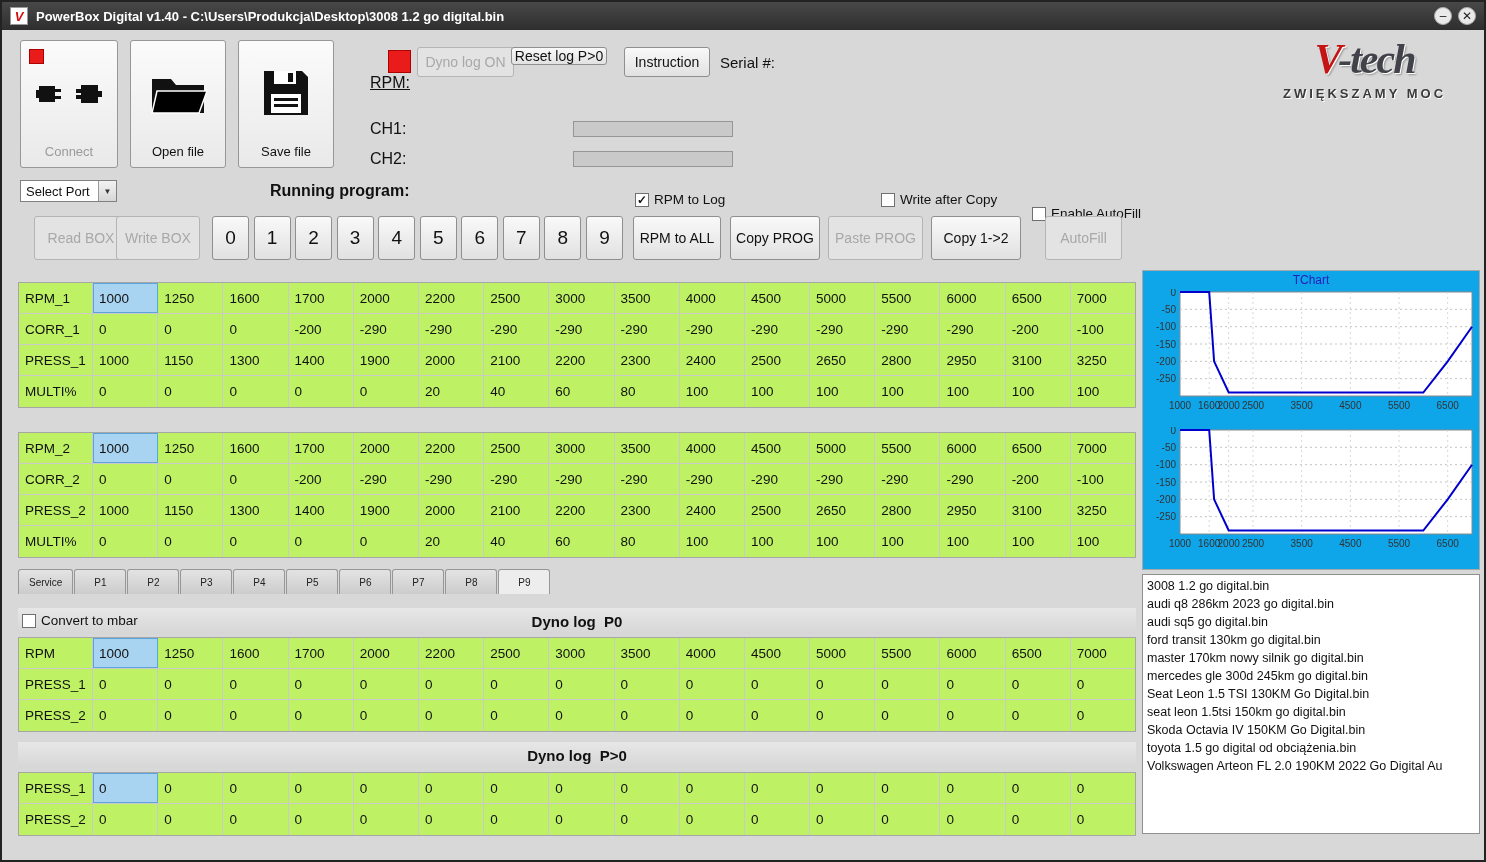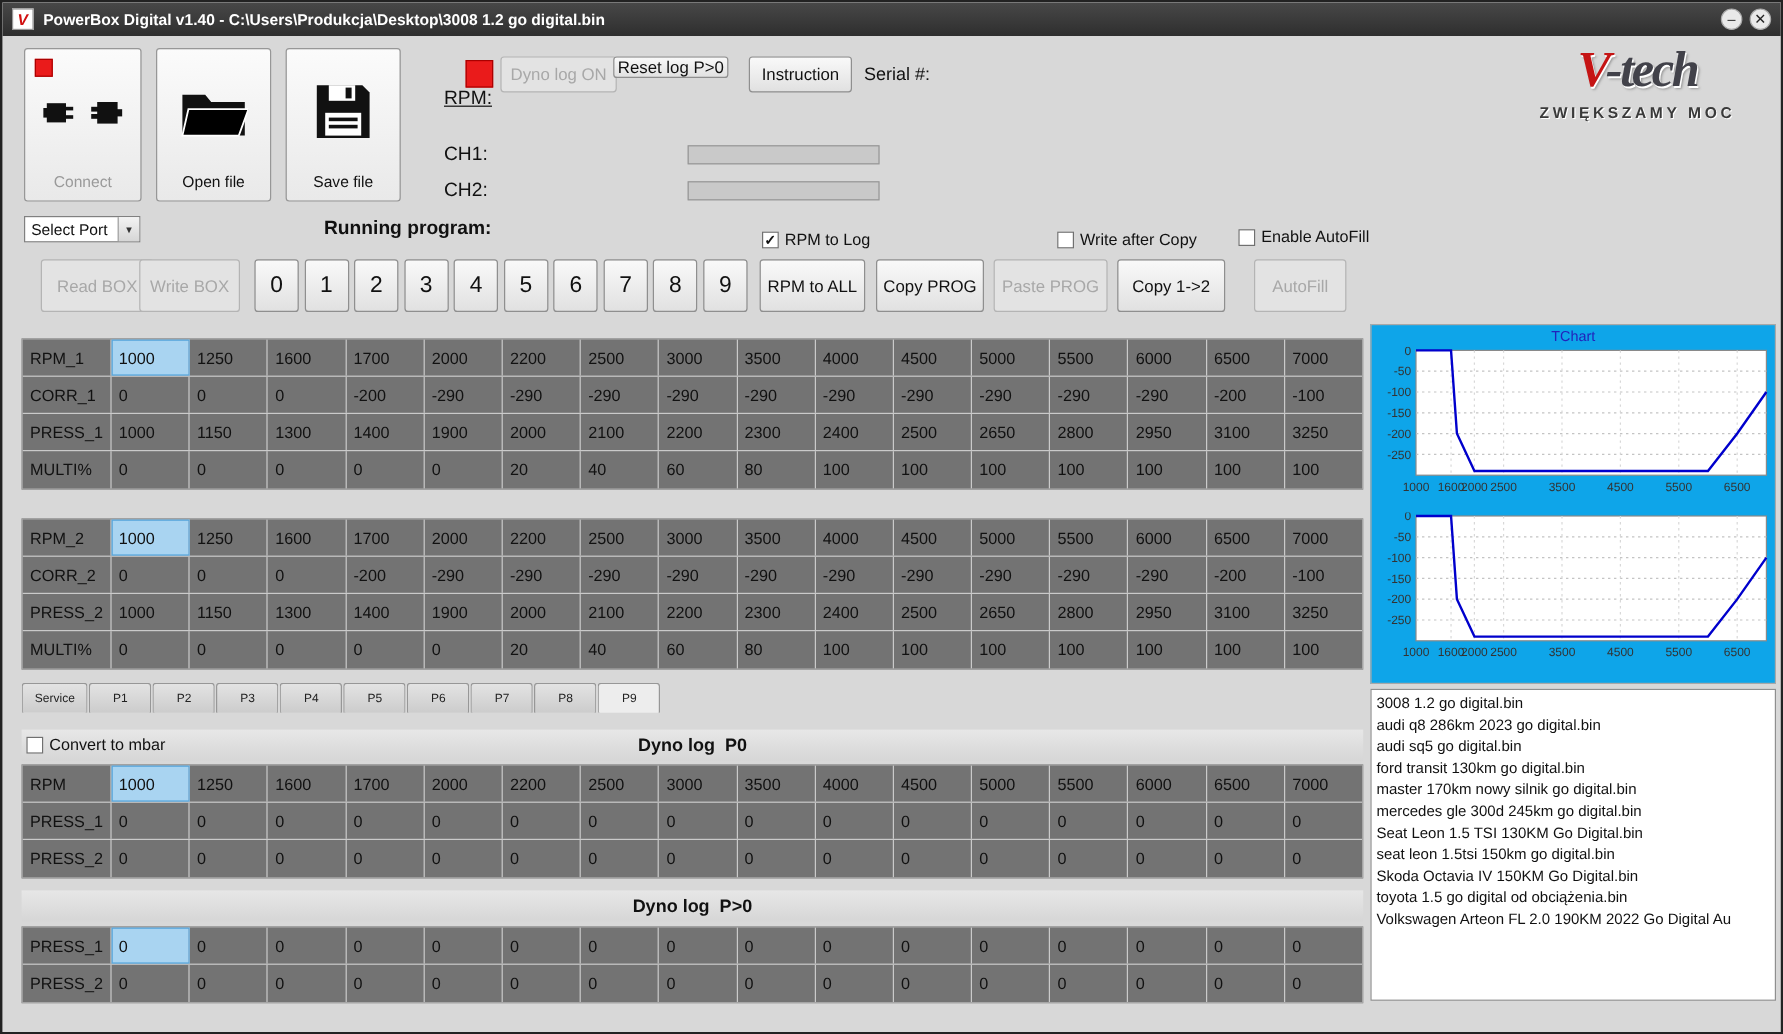--- a/index.html
+++ b/index.html
@@ -24,21 +24,21 @@
   .digits{position:absolute;left:210px;top:186px;width:411px;height:44px;display:flex;justify-content:space-between;}
   .btn.digit{width:37px;height:44px;font-size:19px;}
 
   .label{position:absolute;color:#111;font-size:16px;}
   .bar{position:absolute;width:160px;height:16px;background:#c9c9c9;border:1px solid #969696;}
   .checkbox{position:absolute;display:flex;align-items:center;gap:5px;font-size:13.5px;color:#111;cursor:default;}
   .box{width:14px;height:14px;background:#fff;border:1px solid #707070;display:flex;align-items:center;justify-content:center;font-size:12px;font-weight:bold;color:#111;}
   .select{position:absolute;left:18px;top:150px;width:97px;height:22px;background:#fff;border:1px solid #808080;display:flex;align-items:center;font-size:13px;padding-left:5px;color:#111;}
   .select .arrow{margin-left:auto;width:18px;height:100%;background:linear-gradient(#f3f3f3,#d6d6d6);border-left:1px solid #999;display:flex;align-items:center;justify-content:center;font-size:8px;color:#333;}
 
-  .dtable{position:absolute;left:16px;width:1118px;background:#737373;border:1px solid #a6a6a6;}
+  .dtable{position:absolute;left:16px;width:1118px;background:#bef264;border:1px solid #a6a6a6;}
   .trow{display:flex;height:31px;border-bottom:1px solid #cacaca;}
   .trow:last-child{border-bottom:none;}
   .tlabel{flex:0 0 74px;border-right:1px solid #cacaca;display:flex;align-items:center;padding-left:6px;font-size:13.5px;color:#111;}
   .tcell{flex:1 1 0;border-right:1px solid #cacaca;display:flex;align-items:center;padding-left:6px;font-size:13.5px;color:#111;overflow:hidden;}
   .tcell:last-child{border-right:none;}
   .tcell.sel{background:#a9d4f1;outline:1px solid #58a6dc;outline-offset:-1px;}
 
   .tabs{position:absolute;left:16px;top:540px;display:flex;align-items:flex-end;height:24px;}
   .tab{height:21px;min-width:52px;padding:12px 10px;background:linear-gradient(#e3e3e3,#cccccc);border:1px solid #979797;border-bottom:none;border-radius:3px 3px 0 0;display:flex;align-items:center;justify-content:center;font-size:10px;color:#222;margin-right:1px;}
   .tab.active{height:24px;background:#ededed;}
@@ -127,21 +127,21 @@
     </div>
 
     <div class="checkbox" style="left:633px;top:162px;">
       <span class="box">✓</span>
       <span>RPM to Log</span>
     </div>
     <div class="checkbox" style="left:879px;top:162px;">
       <span class="box"></span>
       <span>Write after Copy</span>
     </div>
-    <div class="checkbox" style="left:1030px;top:160px;justify-content:space-between;">
+    <div class="checkbox" style="left:1030px;top:176px;justify-content:space-between;">
       <span class="box"></span>
       <span>Enable AutoFill</span>
     </div>
 
     <div class="btn abs disabled" style="left:32px;top:186px;width:94px;height:44px;">Read BOX</div>
     <div class="btn abs disabled" style="left:114px;top:186px;width:84px;height:44px;">Write BOX</div>
     <div class="digits">
         <div class="btn digit">0</div>
         <div class="btn digit">1</div>
         <div class="btn digit">2</div>

